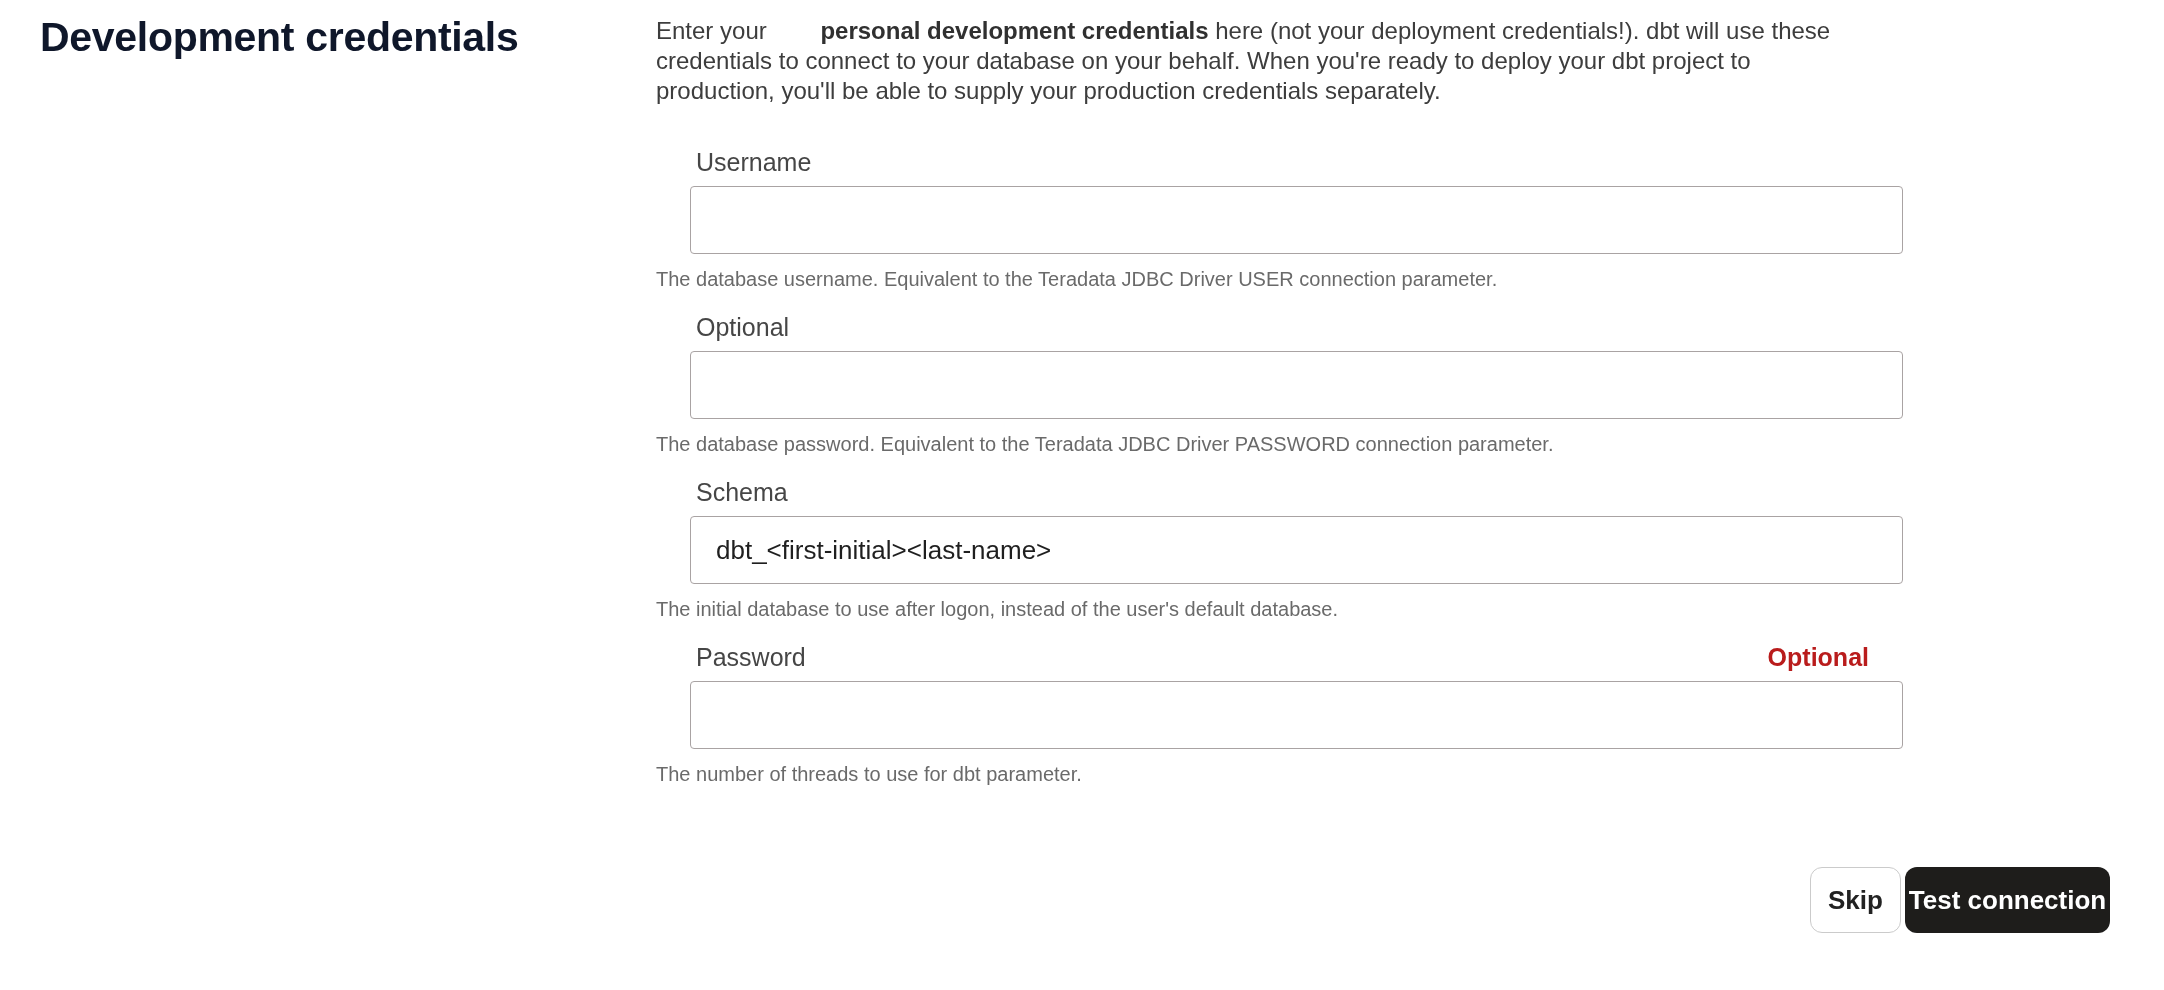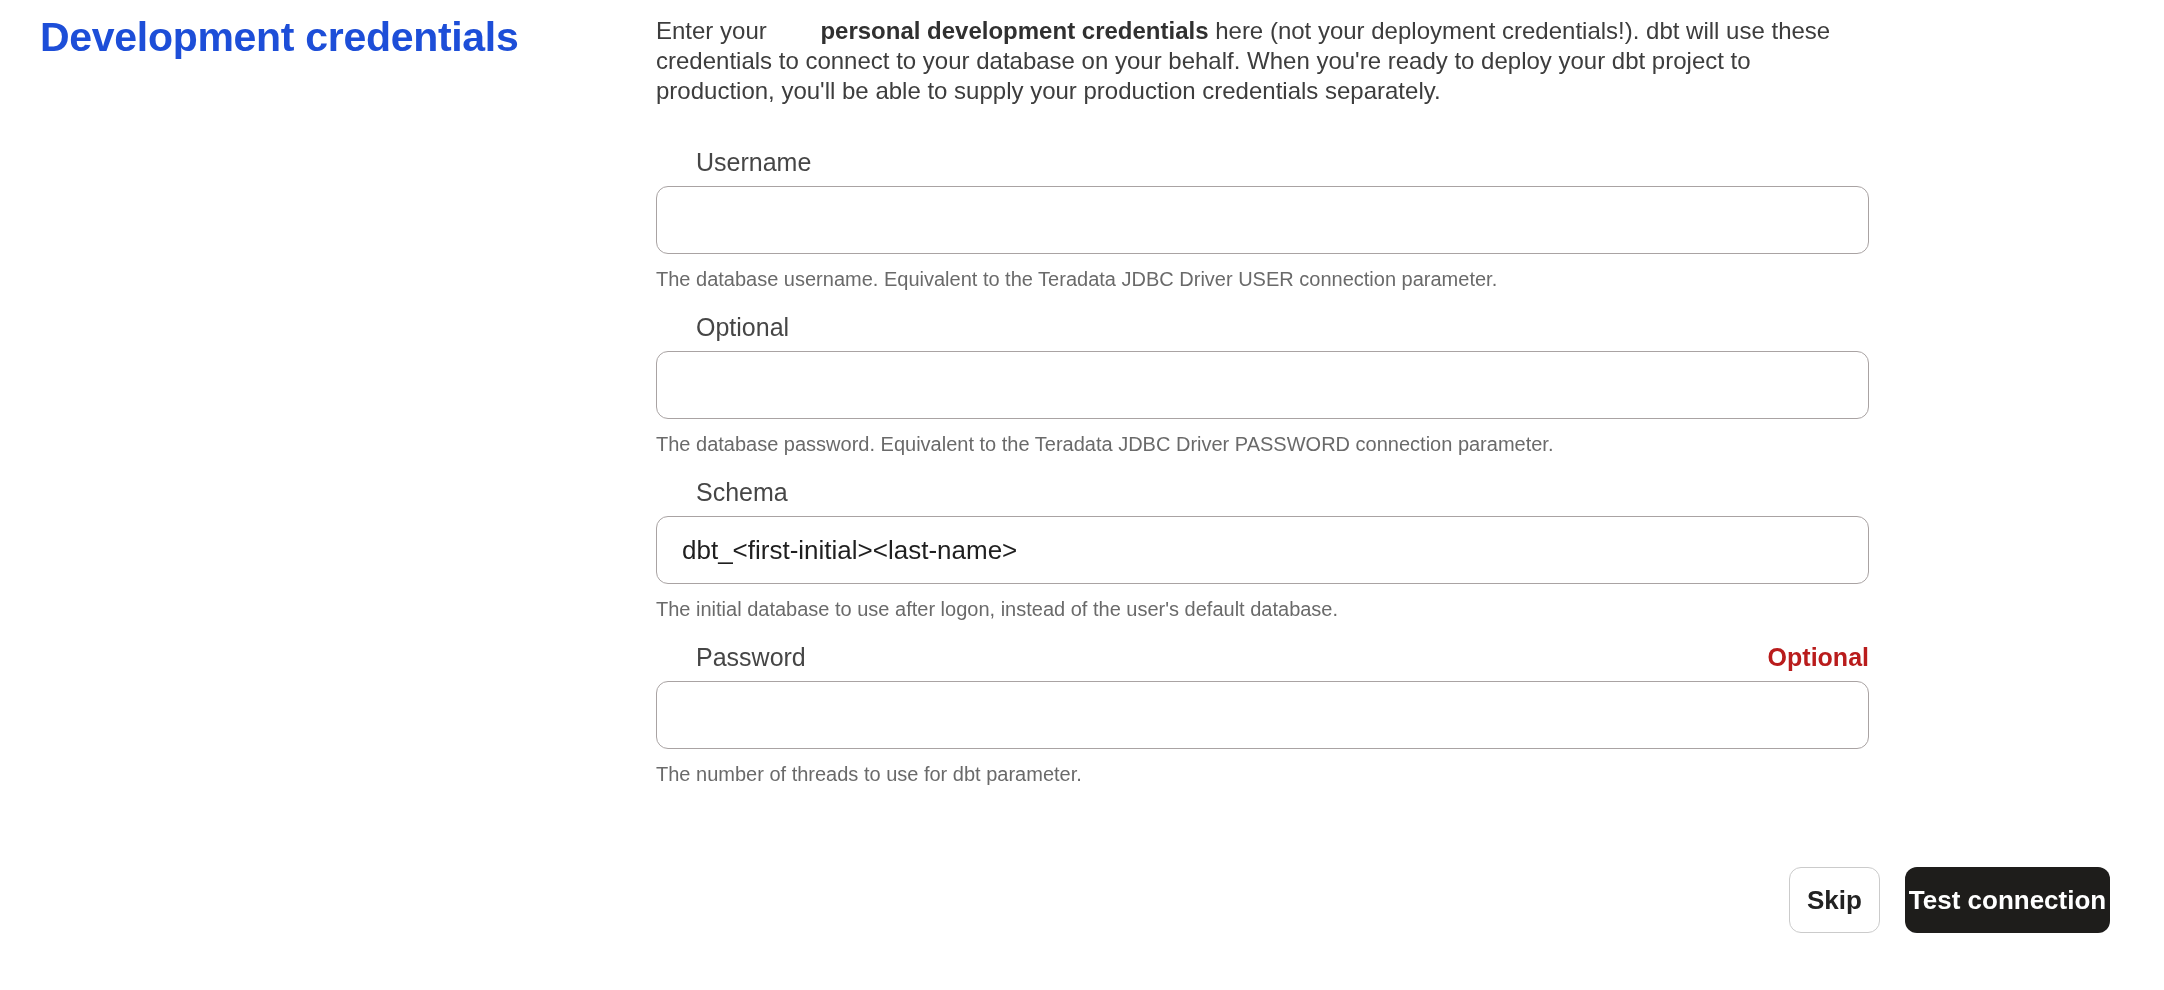--- a/index.html
+++ b/index.html
@@ -15,21 +15,21 @@
 
   .page-title {
     position: absolute;
     left: 40px;
     top: 14px;
     margin: 0;
     font-size: 41px;
     line-height: 46px;
     font-weight: 600;
     letter-spacing: -0.3px;
-    color: #1d4ed8;
+    color: #0f172a;
   }
 
   .form-col {
     position: absolute;
     left: 656px;
     top: 16px;
     width: 1213px;
   }
 
   .intro {
@@ -62,42 +62,43 @@
     color: #b91c1c;
   }
 
   .text-input {
     display: block;
     width: 100%;
     height: 68px;
     margin-top: 9px;
     padding: 0 25px;
     border: 1.5px solid #a9a3a3;
-    border-radius: 12px;
+    border-radius: 4px;
     background: #ffffff;
     font-family: "Liberation Sans", sans-serif;
     font-size: 26px;
     color: #1f1f1f;
     outline: none;
+    margin-left: 34px;
   }
 
   .helper {
     margin: 11px 0 0 0;
     font-size: 20px;
     line-height: 28px;
     color: #6a6a6a;
   }
 
   .action-bar {
     position: absolute;
     top: 867px;
     right: 54px;
     display: flex;
     align-items: center;
-    gap: 25px;
+    gap: 4px;
   }
   .btn {
     height: 66px;
     border-radius: 12px;
     font-family: "Liberation Sans", sans-serif;
     font-size: 26px;
     line-height: 1;
     white-space: nowrap;
     cursor: pointer;
     display: inline-flex;

